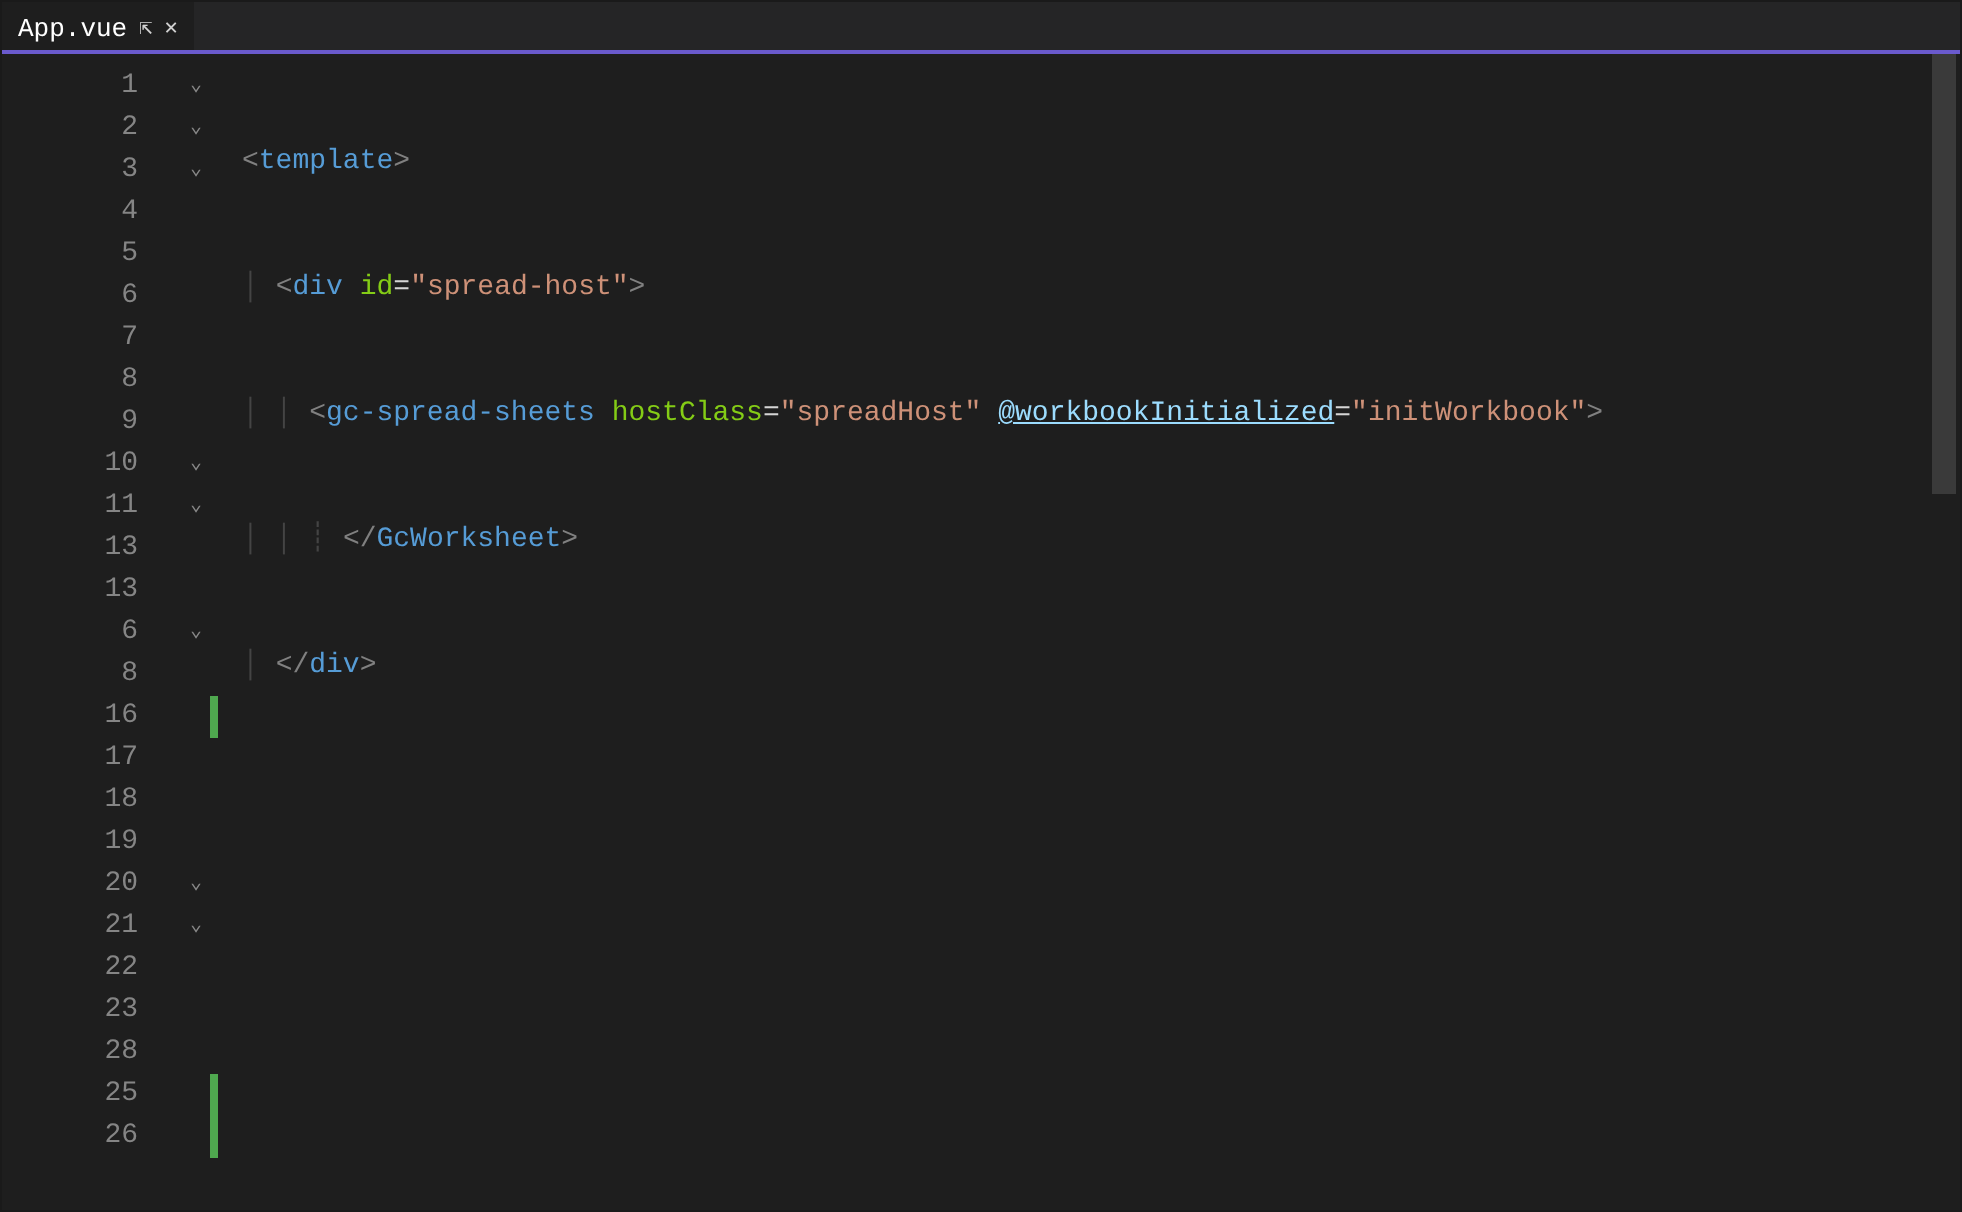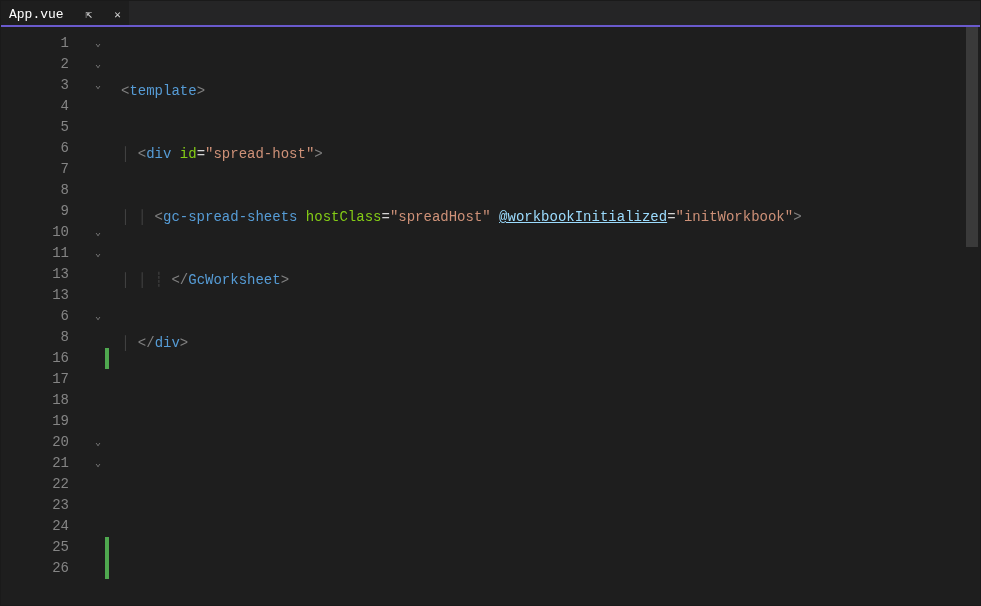--- a/index.html
+++ b/index.html
@@ -25,21 +25,21 @@
     height: 26px;
     border-bottom: 2px solid #6a5acd;
   }
   .tab {
     display: flex;
     align-items: center;
     padding: 0 8px;
     background: #1e1e1e;
     color: #ffffff;
     font-size: 13px;
-    gap: 22px;
+    gap: 6px;
     height: 24px;
     border-top: 2px solid transparent;
   }
   .tab.active {
     background: #1e1e1e;
   }
   .pin-icon, .close-icon {
     font-size: 11px;
     opacity: 0.8;
     cursor: pointer;
@@ -84,21 +84,21 @@
     left: 104px;
     top: 6px;
     width: 4px;
   }
   .change-bar .cb {
     height: 21px;
   }
   .cb.mod { background: #4fa84f; }
   .code-area {
     flex: 1;
-    padding-top: 12px;
+    padding-top: 2px;
     padding-left: 30px;
     font-size: 14px;
     line-height: 21px;
     white-space: pre;
     overflow: hidden;
   }
   .code-line {
     height: 21px;
   }
   .guide {
@@ -157,21 +157,21 @@
         <div class="ln">6</div>
         <div class="ln">8</div>
         <div class="ln">16</div>
         <div class="ln">17</div>
         <div class="ln">18</div>
         <div class="ln">19</div>
         <div class="ln">20</div>
         <div class="ln">21</div>
         <div class="ln">22</div>
         <div class="ln">23</div>
-        <div class="ln">24</div>
+        <div class="ln">28</div>
         <div class="ln">25</div>
         <div class="ln">26</div>
       </div>
 
     <div class="fold-col" id="foldcol">
         <div class="fc">⌄</div>
         <div class="fc">⌄</div>
         <div class="fc">⌄</div>
         <div class="fc"></div>
         <div class="fc"></div>

